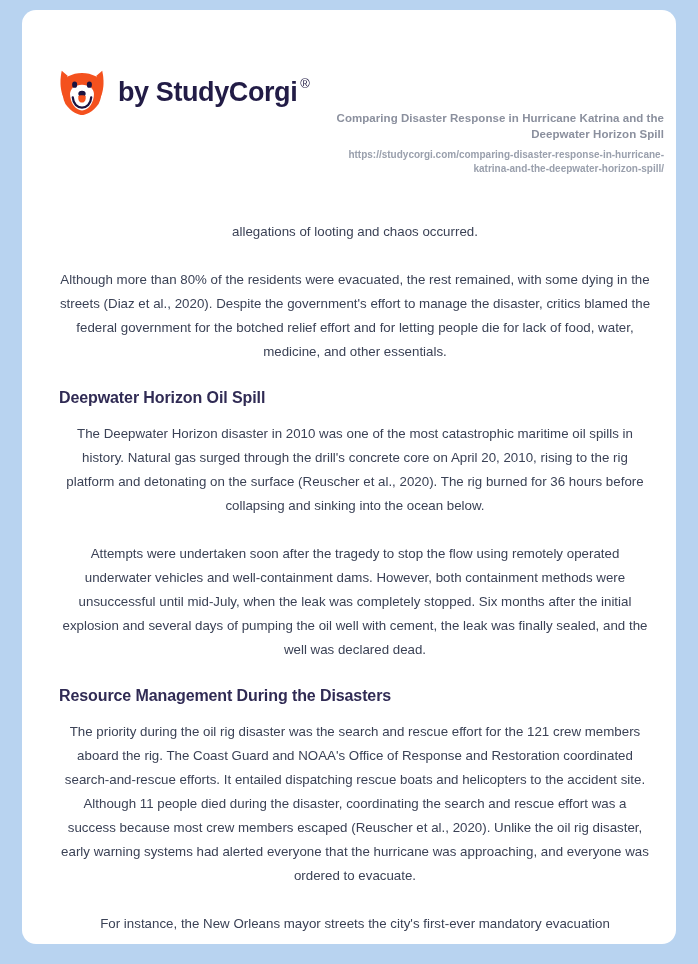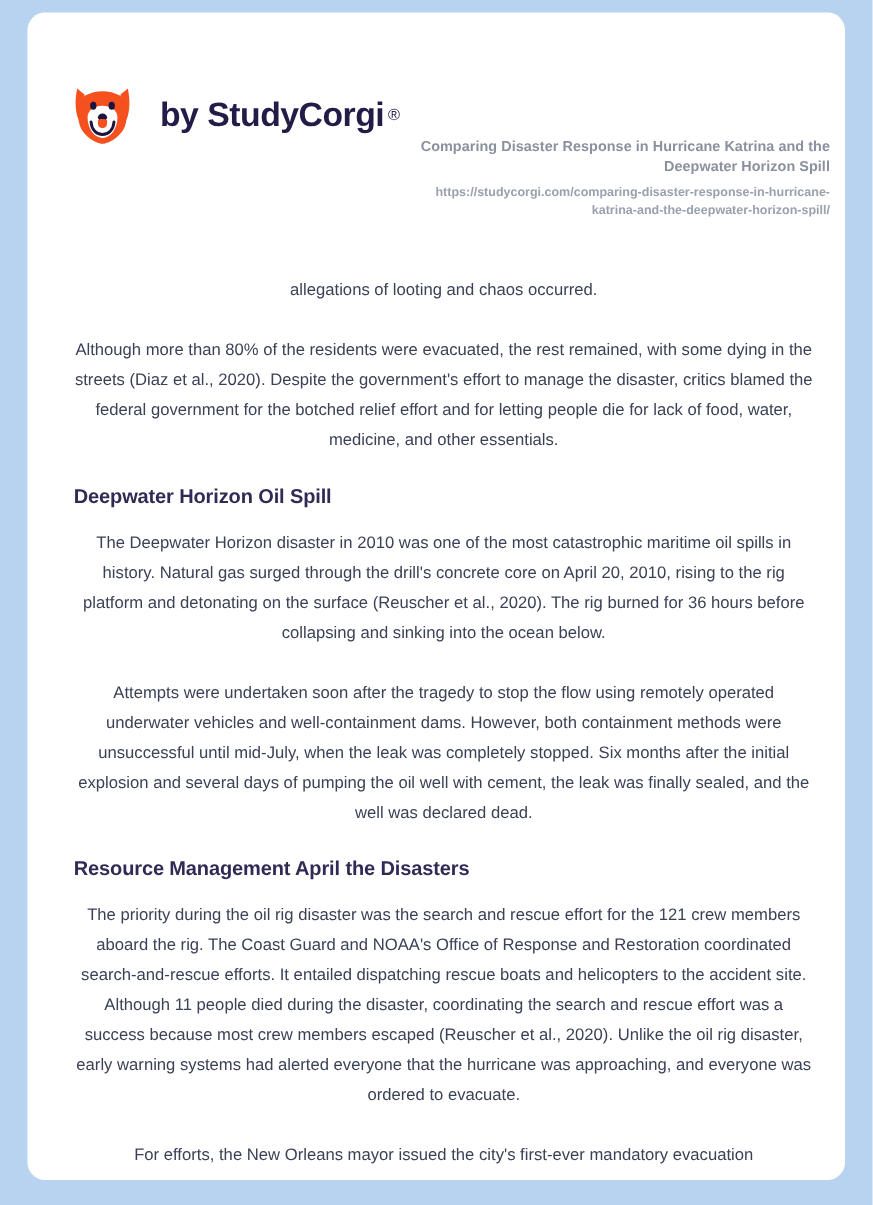--- a/index.html
+++ b/index.html
@@ -46,28 +46,27 @@
 
   .brand-mark {
     width: 46px;
     height: 48px;
     flex: 0 0 auto;
     display: block;
   }
 
   .brand-word {
     display: flex;
-    align-items: center;
+    align-items: flex-start;
     font-size: 27px;
     font-weight: bold;
     color: #221c46;
     letter-spacing: -0.4px;
     white-space: nowrap;
     line-height: 1;
-    margin-left: 10px;
   }
 
   .brand-reg {
     font-size: 13px;
     font-weight: normal;
     color: #221c46;
     margin-left: 3px;
     margin-top: -2px;
   }
 
@@ -164,20 +163,20 @@
 
     <p>Although more than 80% of the residents were evacuated, the rest remained, with some dying in the streets (Diaz et al., 2020). Despite the government's effort to manage the disaster, critics blamed the federal government for the botched relief effort and for letting people die for lack of food, water, medicine, and other essentials.</p>
 
     <div class="section-block">
       <h2>Deepwater Horizon Oil Spill</h2>
       <p>The Deepwater Horizon disaster in 2010 was one of the most catastrophic maritime oil spills in history. Natural gas surged through the drill's concrete core on April 20, 2010, rising to the rig platform and detonating on the surface (Reuscher et al., 2020). The rig burned for 36 hours before collapsing and sinking into the ocean below.</p>
       <p>Attempts were undertaken soon after the tragedy to stop the flow using remotely operated underwater vehicles and well-containment dams. However, both containment methods were unsuccessful until mid-July, when the leak was completely stopped. Six months after the initial explosion and several days of pumping the oil well with cement, the leak was finally sealed, and the well was declared dead.</p>
     </div>
 
     <div class="section-block">
-      <h2>Resource Management April the Disasters</h2>
+      <h2>Resource Management During the Disasters</h2>
       <p>The priority during the oil rig disaster was the search and rescue effort for the 121 crew members aboard the rig. The Coast Guard and NOAA's Office of Response and Restoration coordinated search-and-rescue efforts. It entailed dispatching rescue boats and helicopters to the accident site. Although 11 people died during the disaster, coordinating the search and rescue effort was a success because most crew members escaped (Reuscher et al., 2020). Unlike the oil rig disaster, early warning systems had alerted everyone that the hurricane was approaching, and everyone was ordered to evacuate.</p>
-      <p>For efforts, the New Orleans mayor issued the city's first-ever mandatory evacuation</p>
+      <p>For instance, the New Orleans mayor streets the city's first-ever mandatory evacuation</p>
     </div>
 
   </div>
 
 </div>
 
 </body></html>

